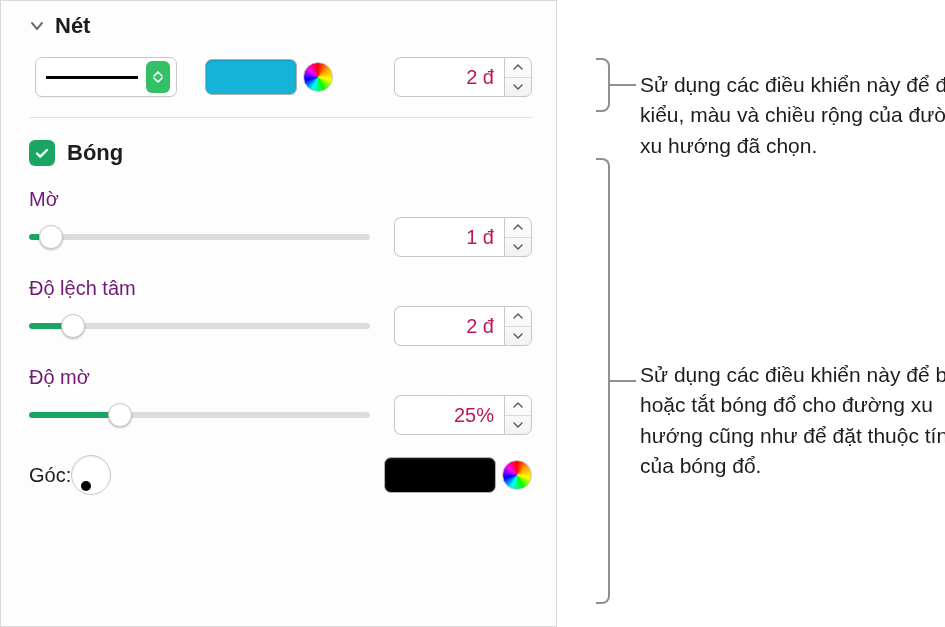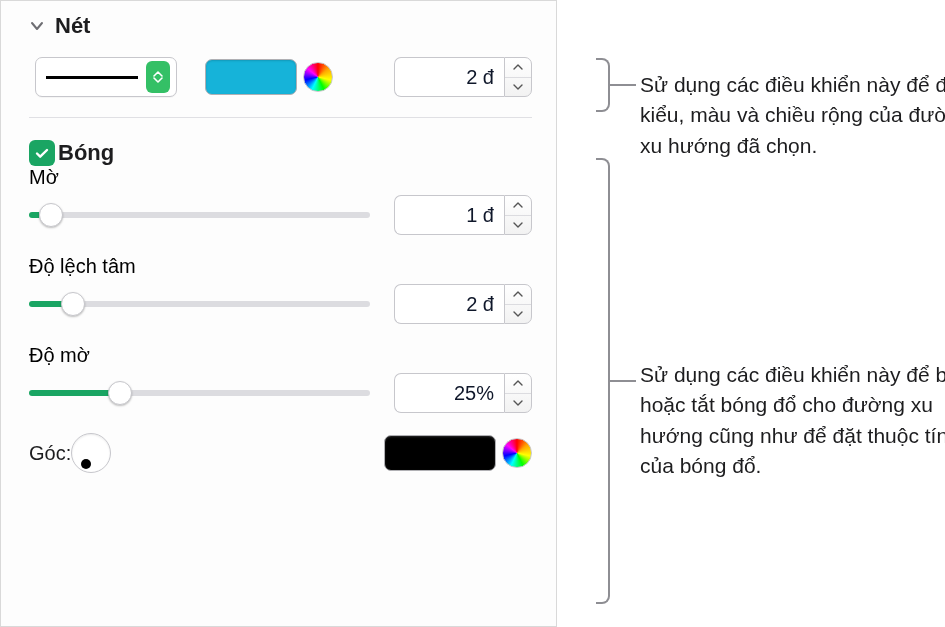--- a/index.html
+++ b/index.html
@@ -83,50 +83,51 @@
   .num-field {
     width: 110px; height: 40px;
     border: 1px solid #c7c7cc;
     border-right: none;
     border-radius: 7px 0 0 7px;
     background:#fff;
     font-size: 20px;
     text-align: right;
     padding: 0 10px 0 4px;
     outline: none;
-    color:#0f172a;
+    color:#be185d;
   }
   .num-field.sm { width: 88px; }
   .stepper {
     width: 28px; height: 40px;
     border: 1px solid #c7c7cc;
     border-radius: 0 7px 7px 0;
     background: linear-gradient(#fff,#f2f2f2);
     display:flex; flex-direction:column;
   }
   .stepper div {
     flex:1; display:flex; align-items:center; justify-content:center;
     color:#555;
   }
   .stepper div:first-child { border-bottom:1px solid #dcdce0; }
   .hr {
     border:none; border-top:1px solid #e0e0e4;
     margin: 14px 0 22px 0;
   }
   .check-row {
-    display:flex; align-items:center; gap:3px;
+    display:flex; align-items:center; gap:12px;
+    margin-bottom: 22px;
   }
   .checkbox {
     width:26px; height:26px; border-radius:6px;
     background:#1aa563;
     display:flex; align-items:center; justify-content:center;
   }
   .check-label { font-weight:700; font-size:22px; }
   .ctrl-block { margin-bottom: 20px; }
-  .ctrl-label { font-size:20px; color:#000000; margin-bottom:6px; }
+  .ctrl-label { font-size:20px; color:#701a75; margin-bottom:6px; }
   .ctrl-row {
     display:flex; align-items:center; gap:24px;
   }
   .slider {
     flex:1;
     -webkit-appearance:none; appearance:none;
     height:6px; border-radius:3px;
     background:#dcdce0;
     outline:none;
     margin:0;

